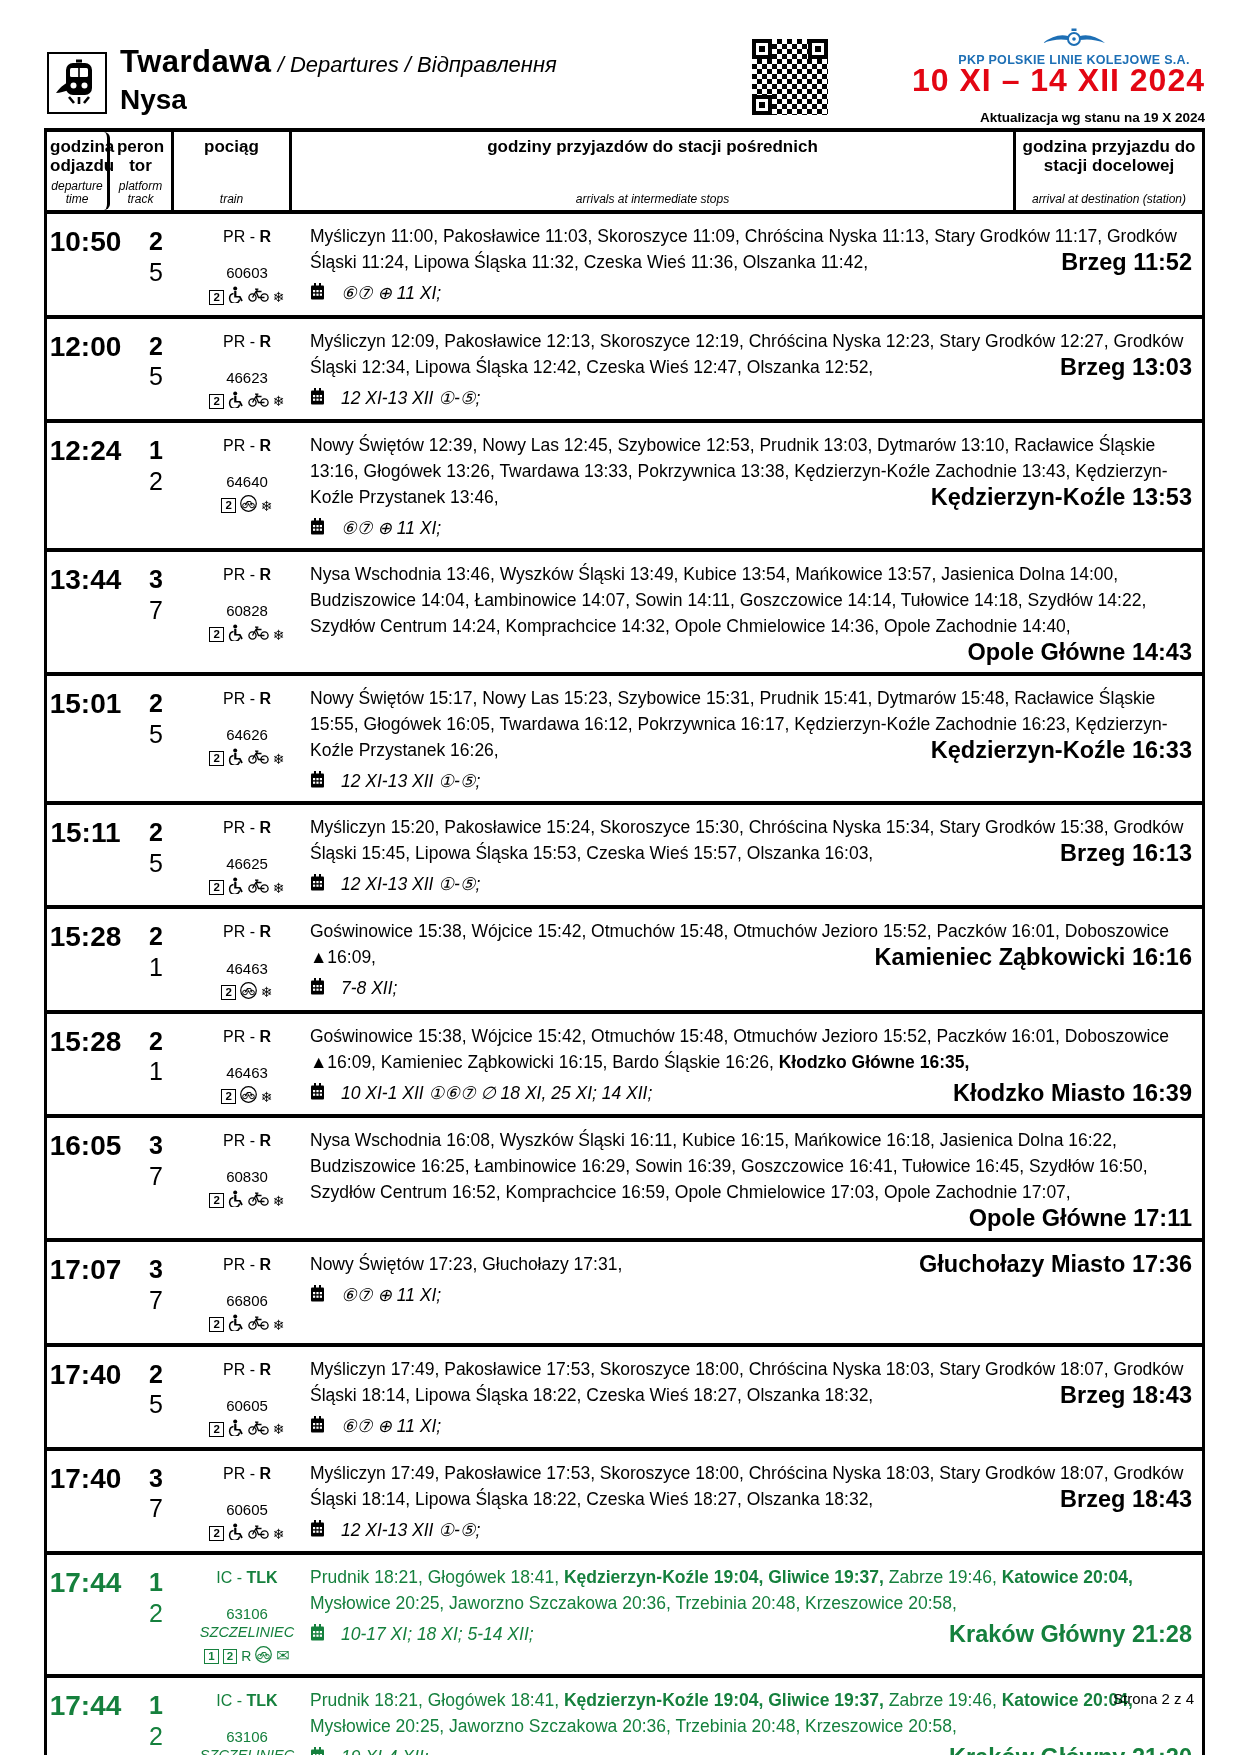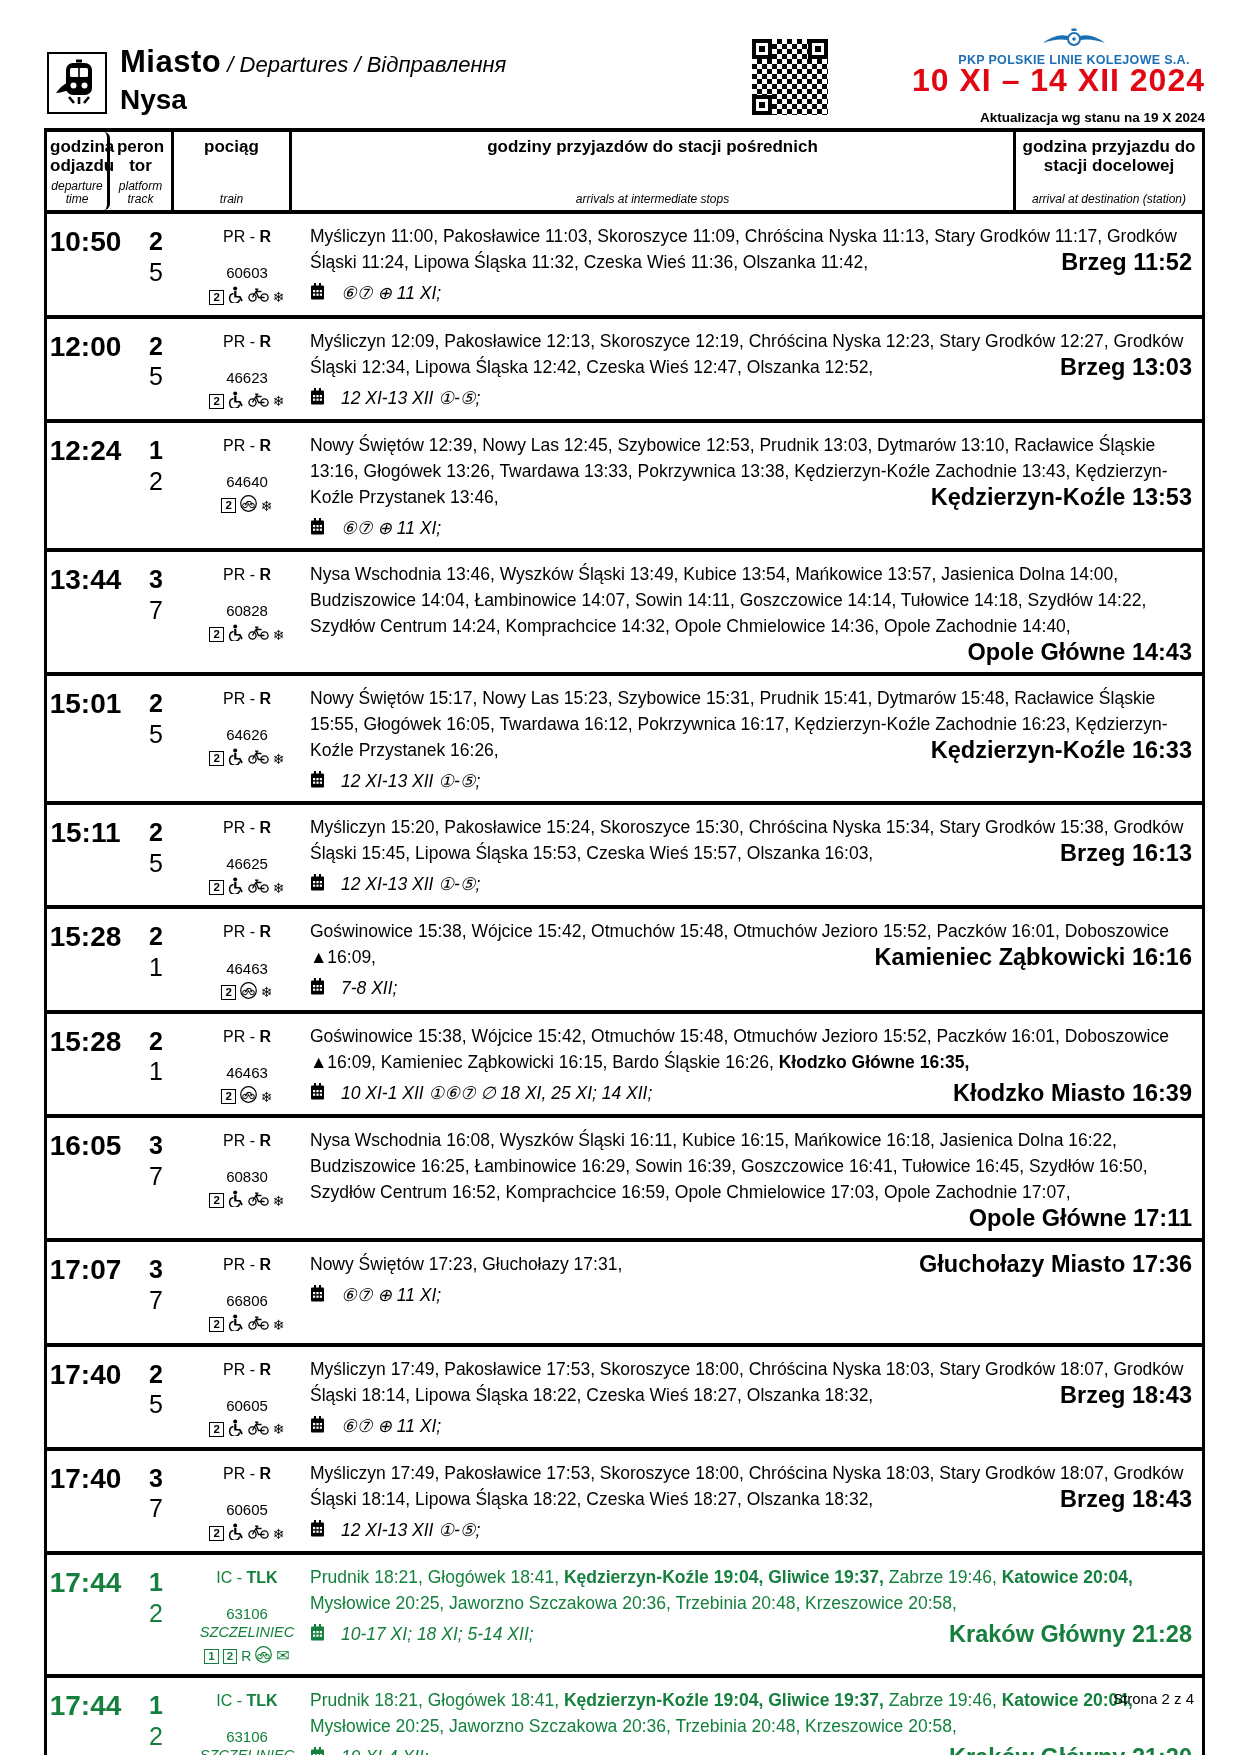--- a/index.html
+++ b/index.html
@@ -76,21 +76,21 @@
       <rect x="12" y="4" width="26" height="32" rx="7" fill="#000"></rect>
       <rect x="16" y="9" width="18" height="9" rx="1.5" fill="#fff"></rect>
       <rect x="24.2" y="9" width="1.6" height="9" fill="#000"></rect>
       <circle cx="19.5" cy="26.5" r="3" fill="#fff"></circle>
       <circle cx="30.5" cy="26.5" r="3" fill="#fff"></circle>
       <rect x="22" y="0.5" width="6" height="3" fill="#000"></rect>
       <path d="M15 38 L20 44 M35 38 L30 44 M25 38 L25 45" stroke="#000" stroke-width="2.6"></path>
     </svg>
   </div>
   <div class="title-line">
-    <span class="title-main">Miasto</span><span class="title-sub"> / Departures / Відправлення</span>
+    <span class="title-main">Twardawa</span><span class="title-sub"> / Departures / Відправлення</span>
   </div>
   <div class="station-name">Nysa</div>
 
   <div class="qr">
     <span class="finder f1"></span>
       <span class="finder f2"></span>
       <span class="finder f3"></span>
   </div>
 
   <div class="pkp" style="color:#1d6fb5;">

